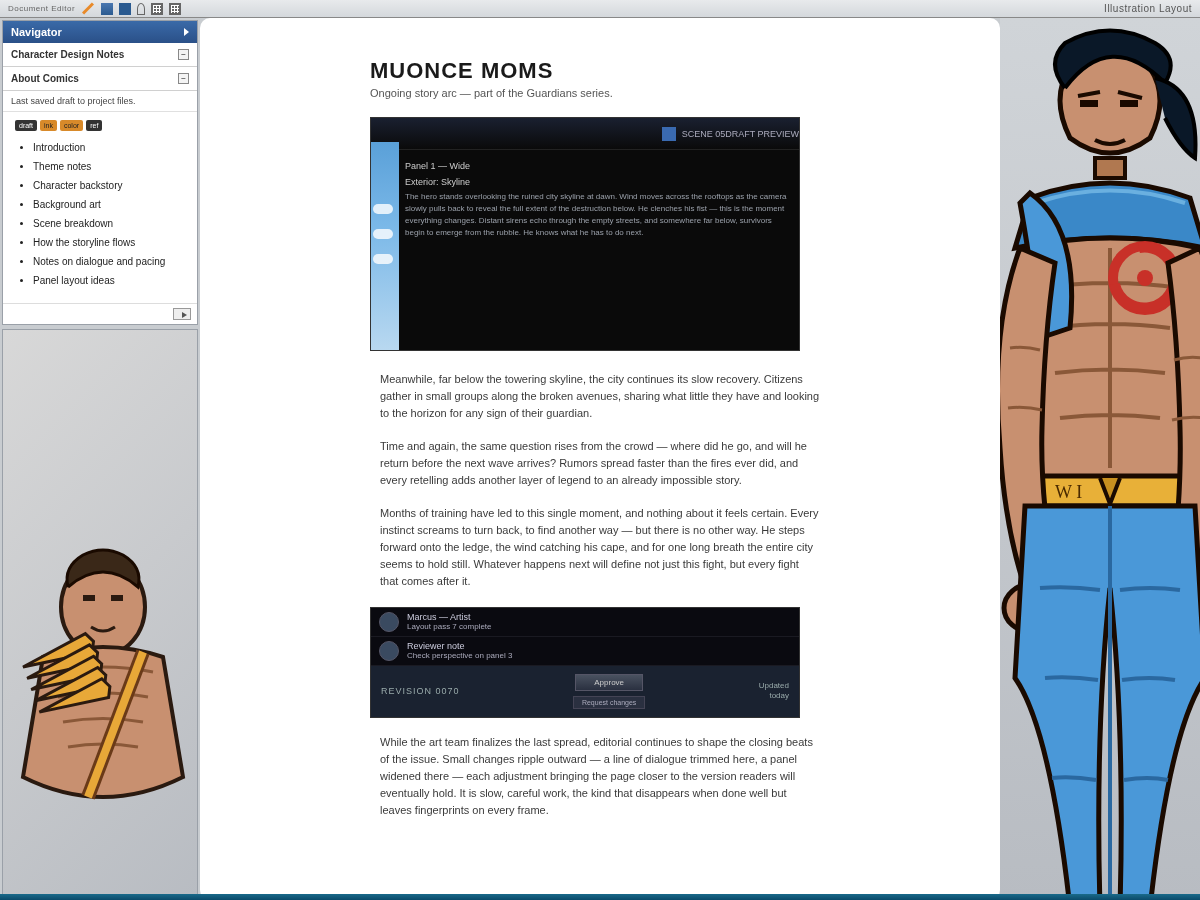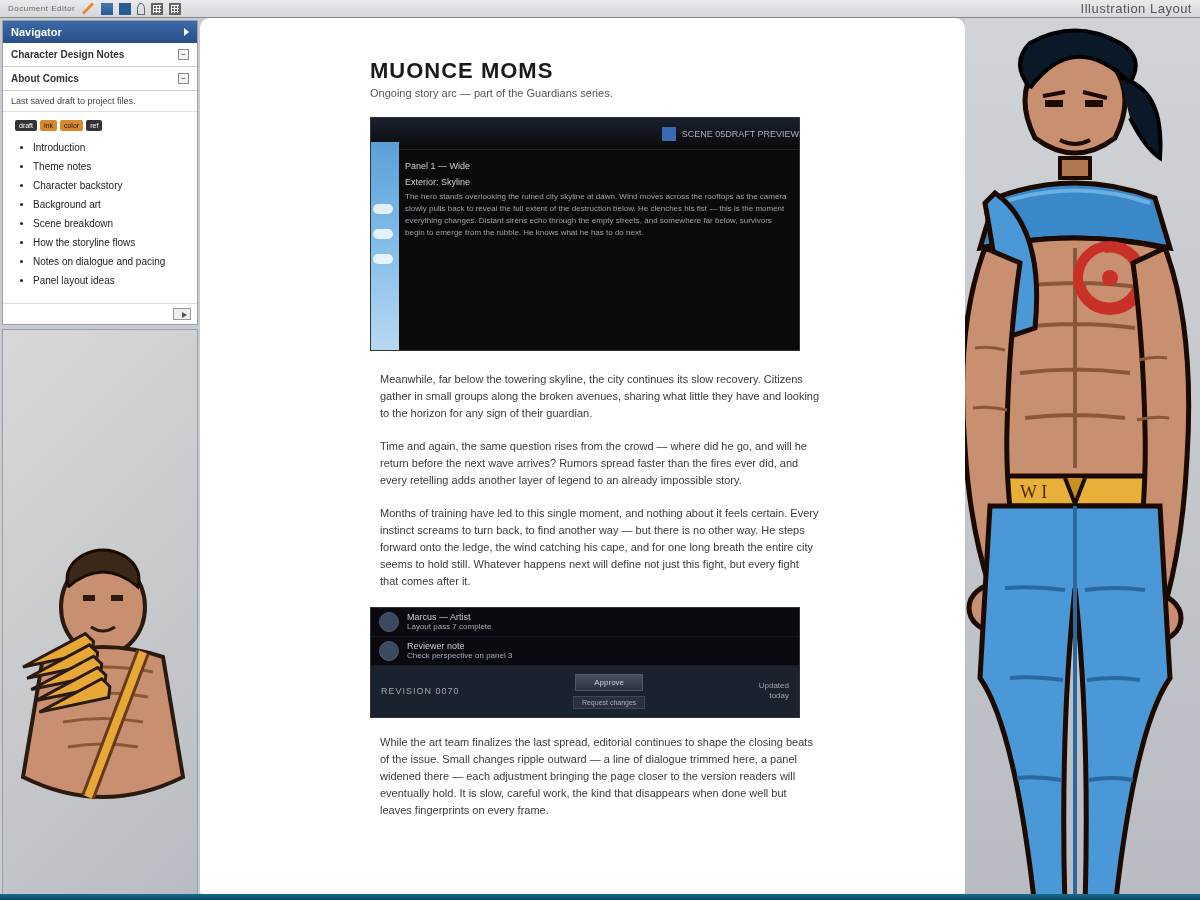--- a/index.html
+++ b/index.html
@@ -1,21 +1,21 @@
 <!DOCTYPE html>
 <html><head>
 <meta charset="utf-8">
 <style>
 * { box-sizing: border-box; margin: 0; padding: 0; }
 body { font-family: Arial, Helvetica, sans-serif; background: #c8ccd0; overflow: hidden; width: 1200px; height: 900px; position: relative; }
 
 
 .toolbar { height: 18px; background: linear-gradient(#e8eaec,#d4d8dc); border-bottom: 1px solid #888; display: flex; align-items: center; padding: 0 8px; font-size: 9px; color: #3a3a3a; gap: 14px; }
 .toolbar .tleft { display:flex; gap:6px; align-items:center; }
-.toolbar .tright { margin-left:auto; font-size:13px; color:#555; letter-spacing:0.5px;text-align:center;}
+.toolbar .tright { margin-left:auto; font-size:10px; color:#555; letter-spacing:0.5px;text-align:center;}
 .toolbar-icon { width:12px; height:12px; display:inline-block; background:#7a7a7a; }
 .toolbar-icon.doc { background:linear-gradient(#4a77b0,#2a5a90); }
 .toolbar-icon.save { background:#2a5a90; }
 .toolbar-icon.pen { background:#e88a2a; transform:rotate(-45deg); width:14px; height:3px; }
 .toolbar-icon.clip { background:#888; border-radius:50% 50% 0 0; width:8px; height:12px; border:1px solid #666; background:transparent;}
 .toolbar-icon.grid { background:#666; position:relative; }
 .toolbar-icon.grid::after{content:"";position:absolute;inset:2px;background:repeating-linear-gradient(#fff 0 1px,transparent 1px 3px),repeating-linear-gradient(90deg,#fff 0 1px,transparent 1px 3px);}
 
 .workspace { display:flex; height: calc(100% - 18px); }
 
@@ -57,21 +57,21 @@
 .embed2 { background:#0a0a10; border:1px solid #333; width:430px; }
 .embed2-row { display:flex; align-items:center; padding:4px 8px; border-bottom:1px solid #1a1a22; color:#aab; font-size:9px; gap:8px;}
 .embed2-row .av { width:20px;height:20px;border-radius:50%;background:#3a4a60;border:1px solid #556;}
 .embed2-bar { background:#1a2230; padding:8px 10px; display:flex; align-items:center; gap:10px; color:#9aa; font-size:9px; justify-content:space-between;}
 .embed2-bar .btn { background:linear-gradient(#4a5260,#2a3040); border:1px solid #556; padding:3px 18px; font-size:8px; color:#ccc;}
 .embed2-bar .btn2 { background:#2a3040; border:1px solid #445; padding:2px 8px; font-size:7px; color:#aab; margin-top:2px;}
 .embed2-bar .lcol{display:flex;flex-direction:column;gap:2px;}
 .embed2-bar .rcol{text-align:right;font-size:8px;line-height:1.3;}
 
 
-.rightcol { width:235px; background:linear-gradient(#d0d4d8,#b8bcc2); position:relative; overflow:hidden;}
+.rightcol { width:200px; background:linear-gradient(#d0d4d8,#b8bcc2); position:relative; overflow:hidden;}
 .rightcol svg { position:absolute; top:10px; left:-30px;}
 
 
 .bottombar{position:absolute;bottom:0;left:0;right:0;height:6px;background:linear-gradient(#1a6a8a,#0a4a6a);}
 </style>
 </head>
 <body>
 
 <div class="toolbar">
   <div class="tleft">

